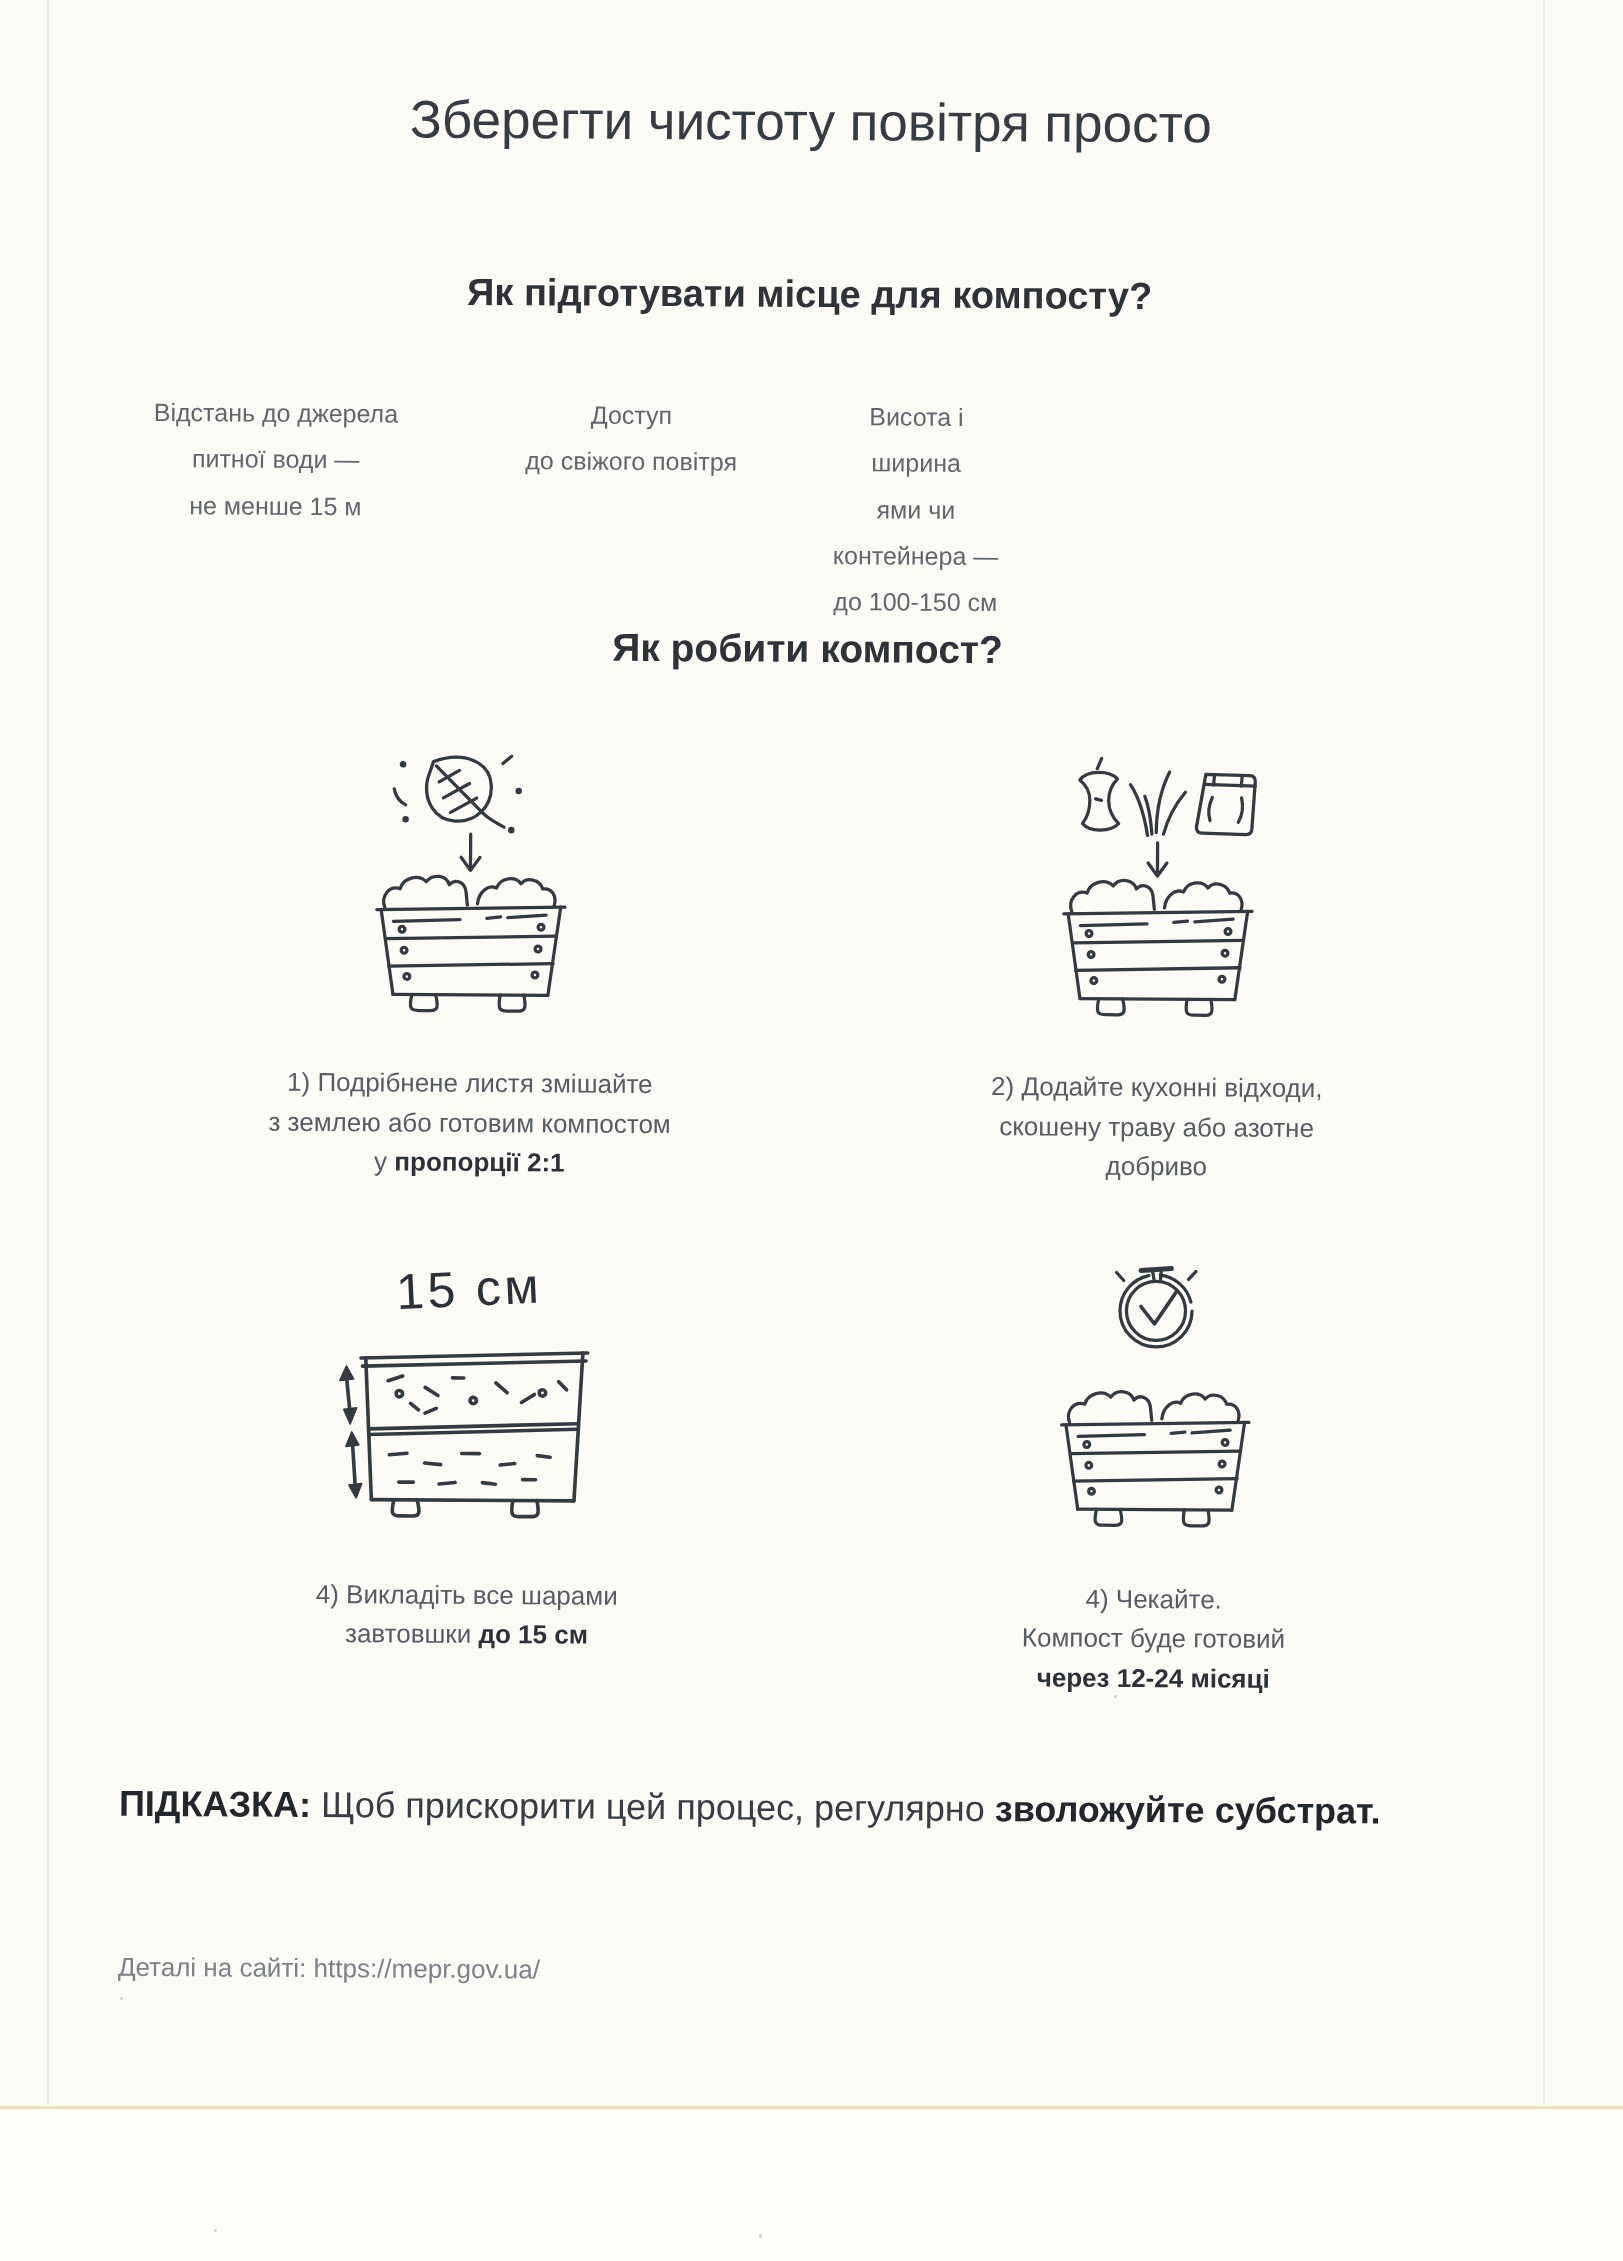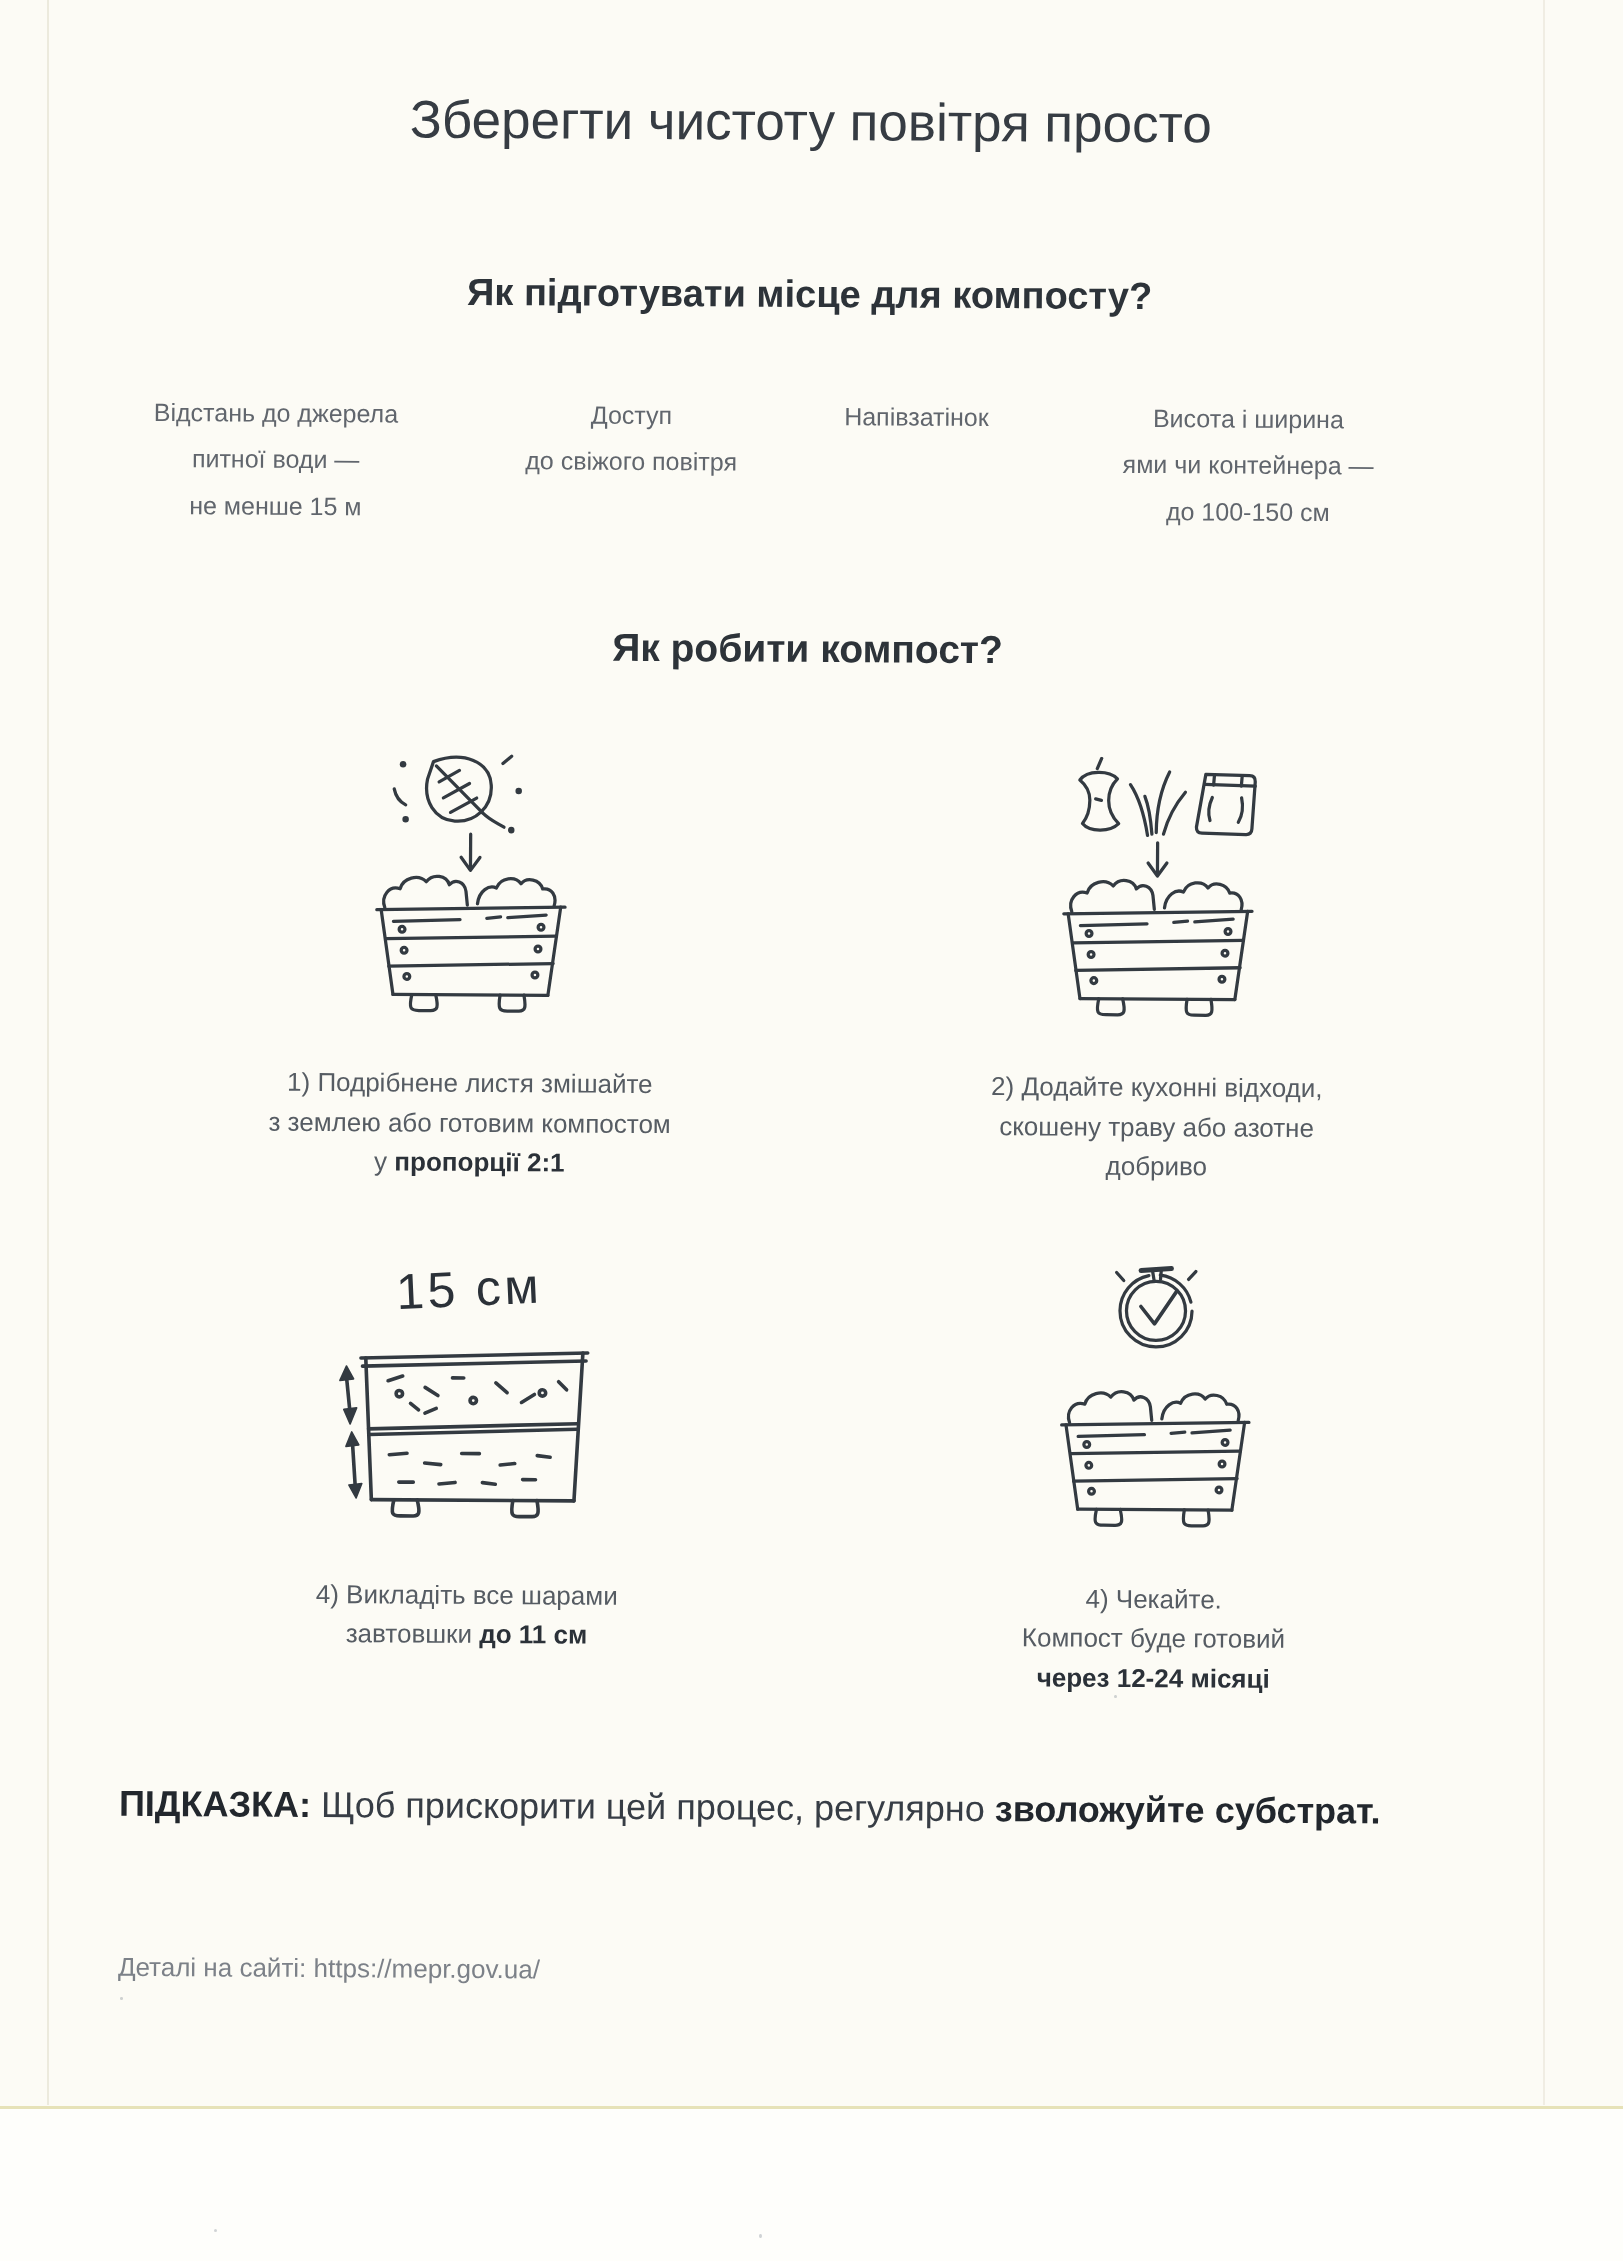--- a/index.html
+++ b/index.html
@@ -99,21 +99,20 @@
   <h1 class="title">Зберегти чистоту повітря просто</h1>
 
   <h2 class="subtitle">Як підготувати місце для компосту?</h2>
 
   <div class="conditions">
     <div class="condition">Відстань до джерела
 питної води —
 не менше 15 м</div>
     <div class="condition">Доступ
 до свіжого повітря</div>
-    <div class="condition">Напівзатінок</div>
     <div class="condition">Висота і ширина
 ями чи контейнера —
 до 100-150 см</div>
   </div>
 
   <h2 class="heading2">Як робити компост?</h2>
 
   <div class="steps">
 
     <div class="step">
@@ -224,21 +223,21 @@
           </g>
           <g fill="#333a41" stroke="#333a41" stroke-width="2" stroke-linejoin="round">
             <path d="M18,52 L10,70 L27,68 Z"></path>
             <path d="M23,124 L15,106 L31,104 Z"></path>
             <path d="M25,134 L18,152 L34,150 Z"></path>
             <path d="M31,216 L22,200 L38,198 Z"></path>
           </g>
         </svg>
       </div>
       <p class="caption"><span class="cap-text">4) Викладіть все шарами
-завтовшки </span><span class="cap-bold">до 11 см</span></p>
+завтовшки </span><span class="cap-bold">до 15 см</span></p>
     </div>
 
     <div class="step">
       <div class="ill">
         <svg width="206" height="267" viewBox="0 0 286 370">
           <g fill="none" stroke="#333a41" stroke-width="4.5" stroke-linecap="round" stroke-linejoin="round">
             <circle cx="143" cy="66" r="50" stroke-dasharray="225 16 60 13"></circle>
             <circle cx="143" cy="66" r="41"></circle>
             <path d="M122,10 L164,7" stroke-width="7"></path>
             <path d="M138,11 L140,23"></path>

